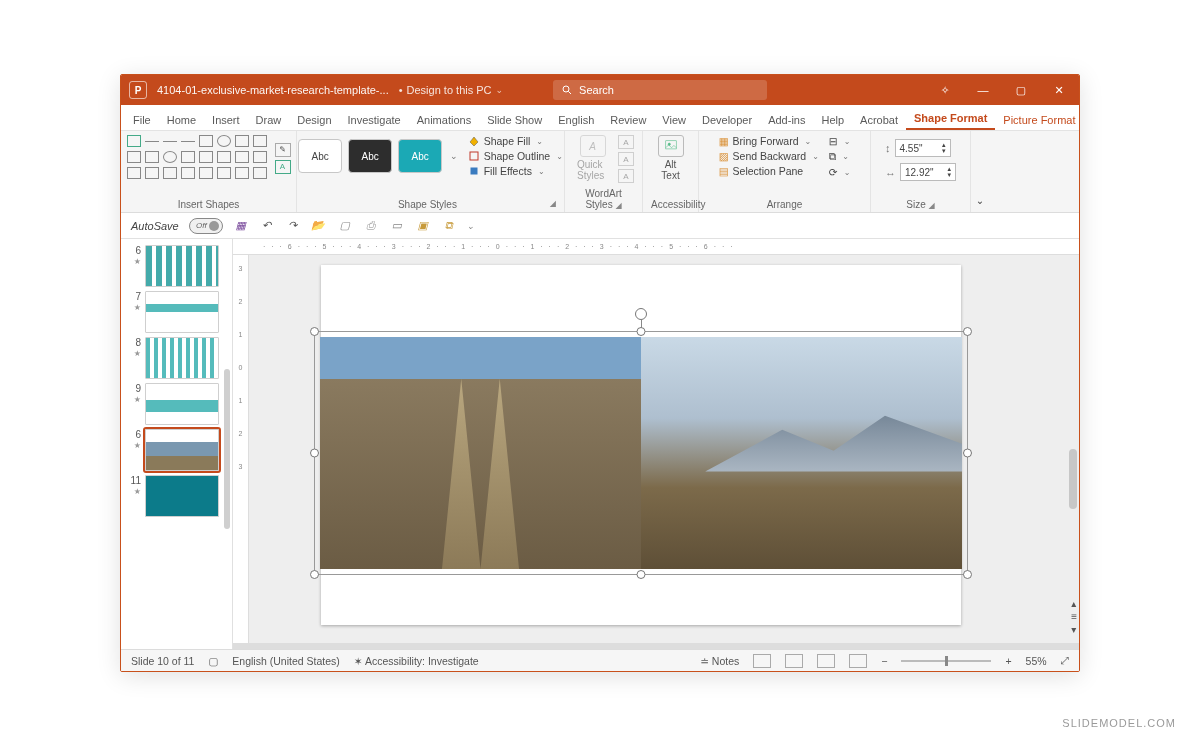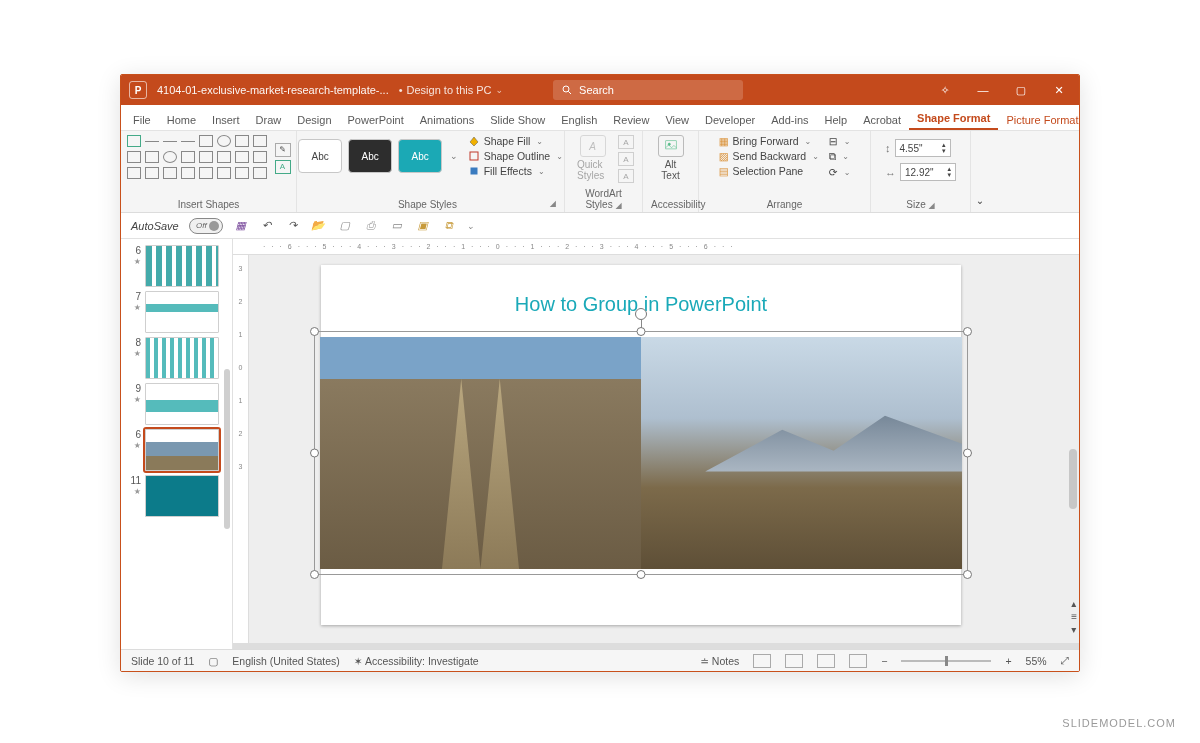--- a/index.html
+++ b/index.html
@@ -4,21 +4,21 @@
 <style>
   * { box-sizing: border-box; margin: 0; padding: 0; font-family: "Segoe UI", sans-serif; }
   body { background: #fff; width: 1200px; height: 743px; position: relative; }
   .frame { position: absolute; left: 120px; top: 74px; width: 960px; height: 598px; border: 1px solid #c8501b; border-radius: 2px; box-shadow: 0 4px 24px rgba(0,0,0,.12); background:#fff; display:flex; flex-direction:column; overflow:hidden;}
   .titlebar { height: 30px; background: #c44a1c; color:#fff; display:flex; align-items:center; font-size:11px; padding:0 8px; gap:10px;}
   .titlebar .ppt-icon { width:18px; height:18px; border:1px solid rgba(255,255,255,.6); border-radius:3px; display:flex; align-items:center; justify-content:center; font-size:10px; font-weight:600;}
   .titlebar .docname { opacity:.95; }
   .titlebar .saved { opacity:.85; display:flex; align-items:center; gap:4px;}
   .titlebar .chev { font-size:9px; opacity:.8;}
   .titlebar .spacer { flex:0 0 30px;}
-  .titlebar .searchbox { width:190px; height:20px; background:rgba(255,255,255,.18); border-radius:3px; display:flex; align-items:center; gap:6px; padding:0 8px; color:#fff;}
+  .titlebar .searchbox { width:214px; height:20px; background:rgba(255,255,255,.18); border-radius:3px; display:flex; align-items:center; gap:6px; padding:0 8px; color:#fff;}
   .titlebar .searchbox svg { width:12px; height:12px; }
   .titlebar .flex { flex:1;}
   .titlebar .winbtns { display:flex; gap:14px; align-items:center;}
   .titlebar .winbtns span { width:24px; text-align:center; }
   .tabs { height:26px; background:#fff; border-bottom:1px solid #e3e3e3; display:flex; align-items:flex-end; padding:0 4px; font-size:11px; color:#5a5a5a; gap:0; }
   .tabs .tab { padding:5px 8px 4px; cursor:default; white-space:nowrap;}
   .tabs .tab.active { color:#c44a1c; border-bottom:2px solid #c44a1c; font-weight:600;}
   .tabs .tab.context { color:#c44a1c; }
   .ribbon { height:82px; background:#f5f5f5; border-bottom:1px solid #dcdcdc; display:flex; font-size:10px; color:#444;}
   .group { border-right:1px solid #e4e4e4; padding:4px 8px 2px; display:flex; flex-direction:column; justify-content:space-between; align-items:center; }
@@ -115,21 +115,21 @@
       <span>✕</span>
     </div>
   </div>
 
   <div class="tabs">
     <div class="tab">File</div>
     <div class="tab">Home</div>
     <div class="tab">Insert</div>
     <div class="tab">Draw</div>
     <div class="tab">Design</div>
-    <div class="tab">PowerPoint</div>
+    <div class="tab">Investigate</div>
     <div class="tab">Animations</div>
     <div class="tab">Slide Show</div>
     <div class="tab">English</div>
     <div class="tab">Review</div>
     <div class="tab">View</div>
     <div class="tab">Developer</div>
     <div class="tab">Add-ins</div>
     <div class="tab">Help</div>
     <div class="tab">Acrobat</div>
     <div class="tab active context">Shape Format</div>
@@ -382,21 +382,20 @@
             <span>3</span>
             <span>2</span>
             <span>1</span>
             <span>0</span>
             <span>1</span>
             <span>2</span>
             <span>3</span>
           </div>
         <div class="canvas-wrap">
           <div class="slide">
-            <div class="title">How to Group in PowerPoint</div>
             <div class="selgroup">
               <div class="pic left"></div>
               <div class="pic right"></div>
               <div class="handles">
                 <div class="rot"></div>
                 <div class="dot tl"></div>
                 <div class="dot tm"></div>
                 <div class="dot tr"></div>
                 <div class="dot ml"></div>
                 <div class="dot mr"></div>

